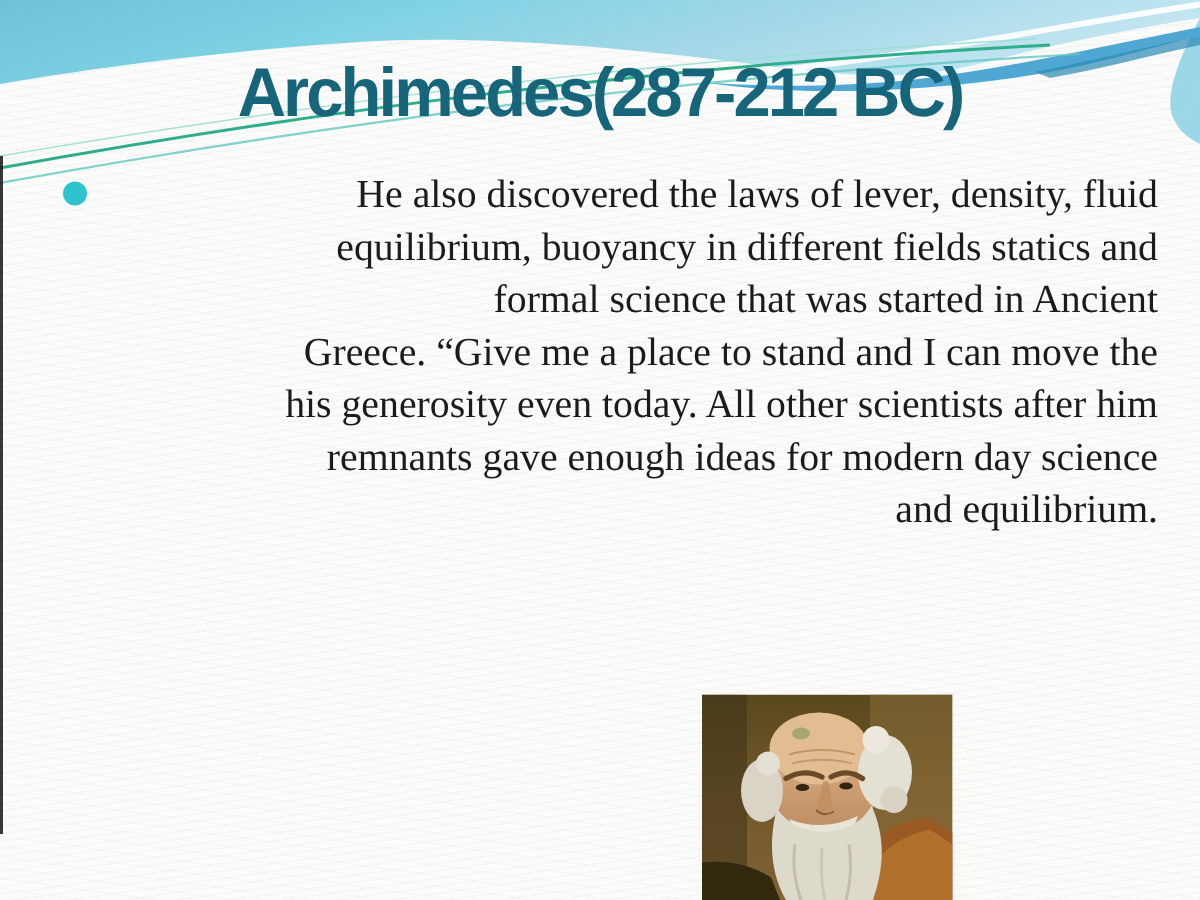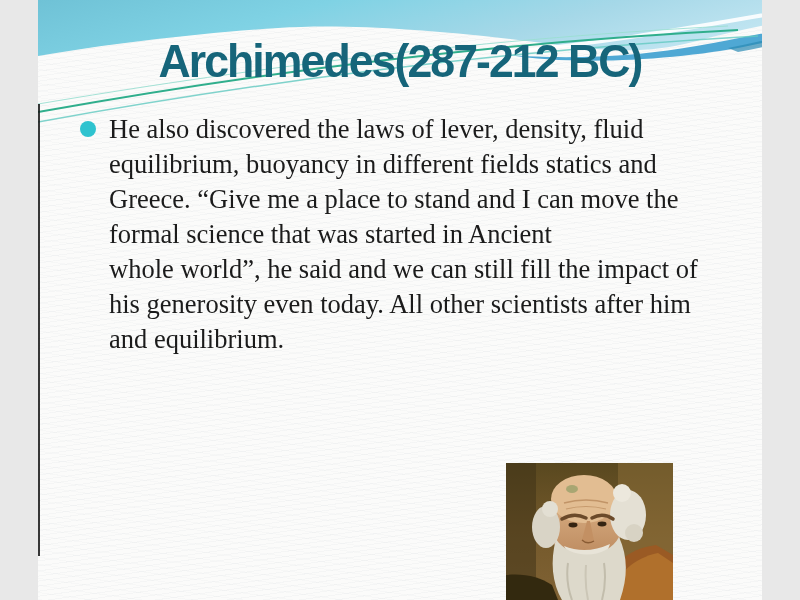--- a/index.html
+++ b/index.html
@@ -1,18 +1,18 @@
 <!DOCTYPE html>
 <html><head>
 <meta charset="utf-8">
 <style>
   html,body{margin:0;padding:0;background:#e8e8e8;}
   .slide{
     position:relative;
-    width:724px;height:600px;
+    width:800px;height:600px;
     margin:0 auto;
     overflow:hidden;
     background-color:#fbfbfa;
     background-image:
       repeating-linear-gradient(172deg, rgba(188,196,204,0.10) 0 1px, transparent 1px 5px),
       repeating-linear-gradient(8deg,  rgba(188,196,204,0.07) 0 1px, transparent 1px 7px);
     font-family:"Liberation Serif", serif;
   }
   .edge-left{
     position:absolute;left:0;top:104px;width:2px;height:452px;
@@ -39,20 +39,21 @@
     flex:0 0 auto;
     width:16px;height:16px;border-radius:50%;
     background:#2fc3cf;
     margin-top:9px;margin-right:13px;
   }
   .lines{
     flex:1 1 auto;
     color:#1b1b1b;
     font-size:26.5px;
     line-height:35px;
+    text-align:right;
   }
   .line{white-space:nowrap;}
   .portrait{
     position:absolute;left:468px;top:463px;width:167px;height:137px;display:block;
   }
 </style>
 </head>
 <body>
 
 <div class="slide">
@@ -84,24 +85,24 @@
     <path d="M0,122 C210,84 440,52 720,36" fill="none" stroke="#62c9c0" stroke-width="1.5" opacity="0.8"></path>
   </svg>
 
   <h1 class="slide-title">Archimedes(287-212 BC)</h1>
 
   <div class="content">
     <span class="bullet-dot"></span>
     <div class="lines">
       <div class="line">He also discovered the laws of lever, density, fluid</div>
       <div class="line">equilibrium, buoyancy in different fields statics and</div>
+      <div class="line">formal science that was started in Ancient</div>
       <div class="line">Greece. “Give me a place to stand and I can move the</div>
-      <div class="line">formal science that was started in Ancient</div>
-      <div class="line">whole world”, he said and we can still fill the impact of</div>
       <div class="line">his generosity even today. All other scientists after him</div>
+      <div class="line">remnants gave enough ideas for modern day science</div>
       <div class="line">and equilibrium.</div>
     </div>
   </div>
 
   <svg class="portrait" viewBox="0 0 167 137" preserveAspectRatio="none">
     <defs>
       <linearGradient id="pbg" x1="0" y1="0" x2="0" y2="1">
         <stop offset="0" stop-color="#59481f"></stop>
         <stop offset="0.5" stop-color="#74592b"></stop>
         <stop offset="1" stop-color="#806234"></stop>

